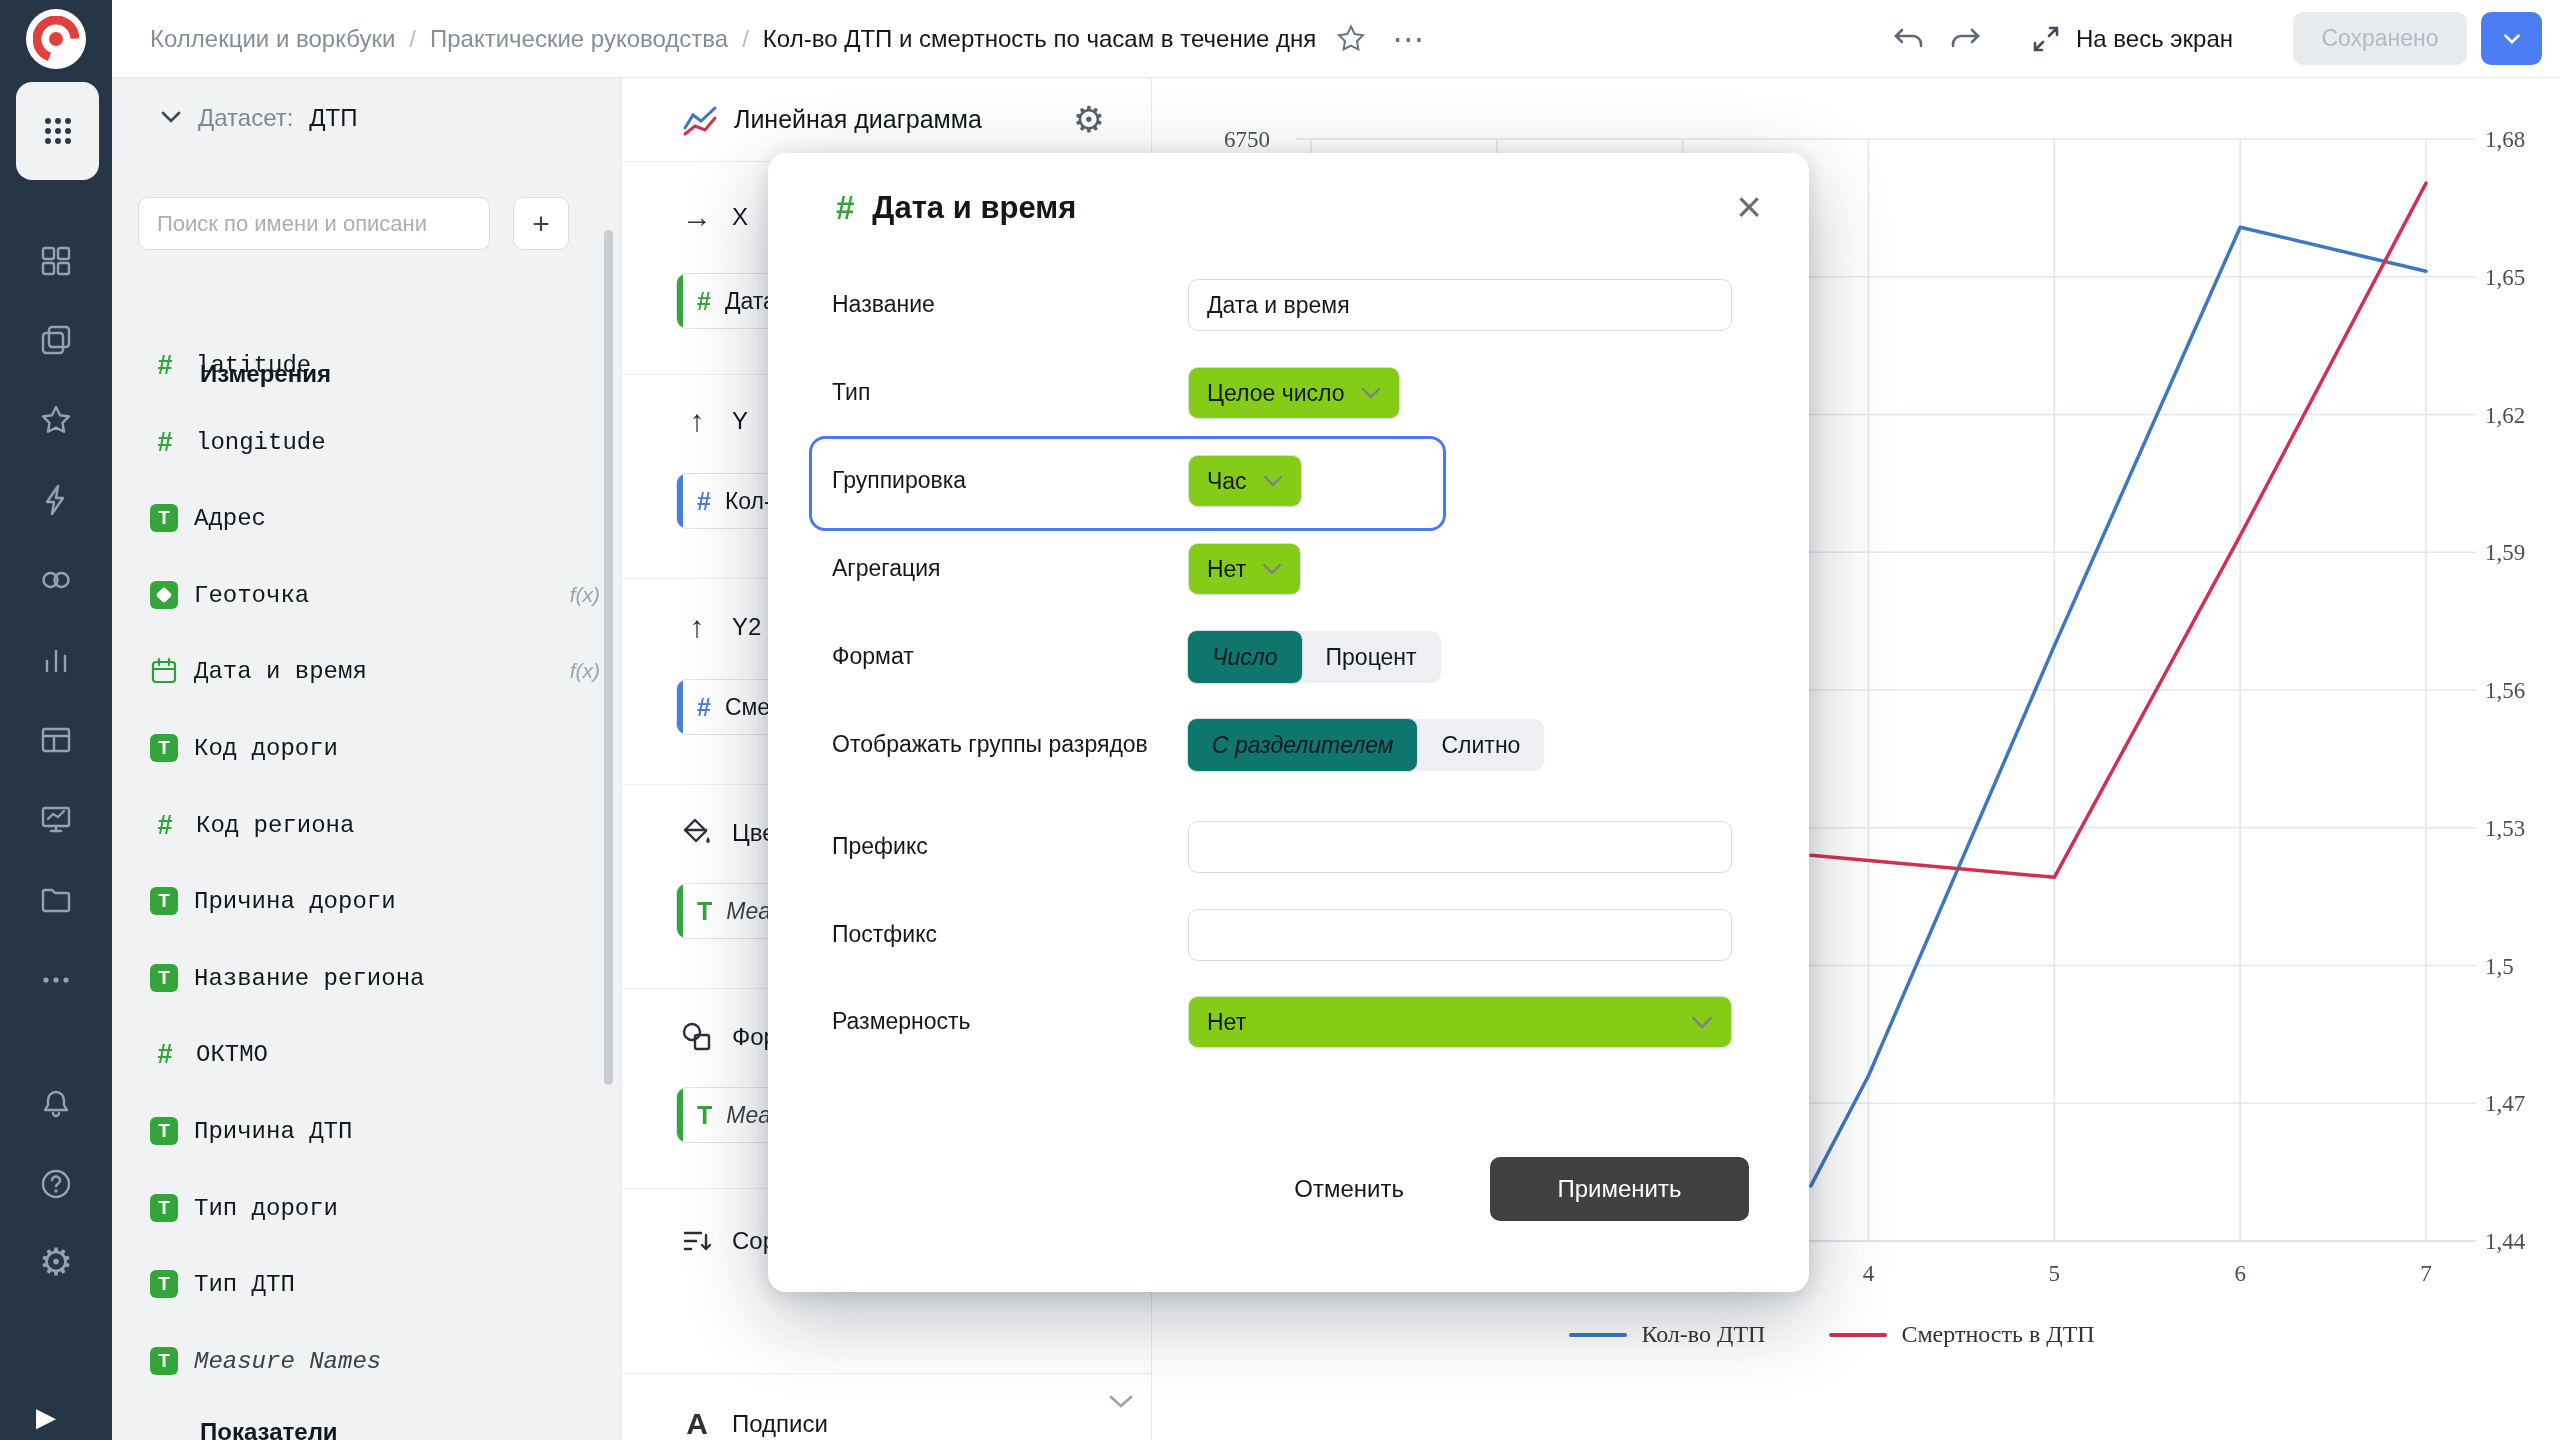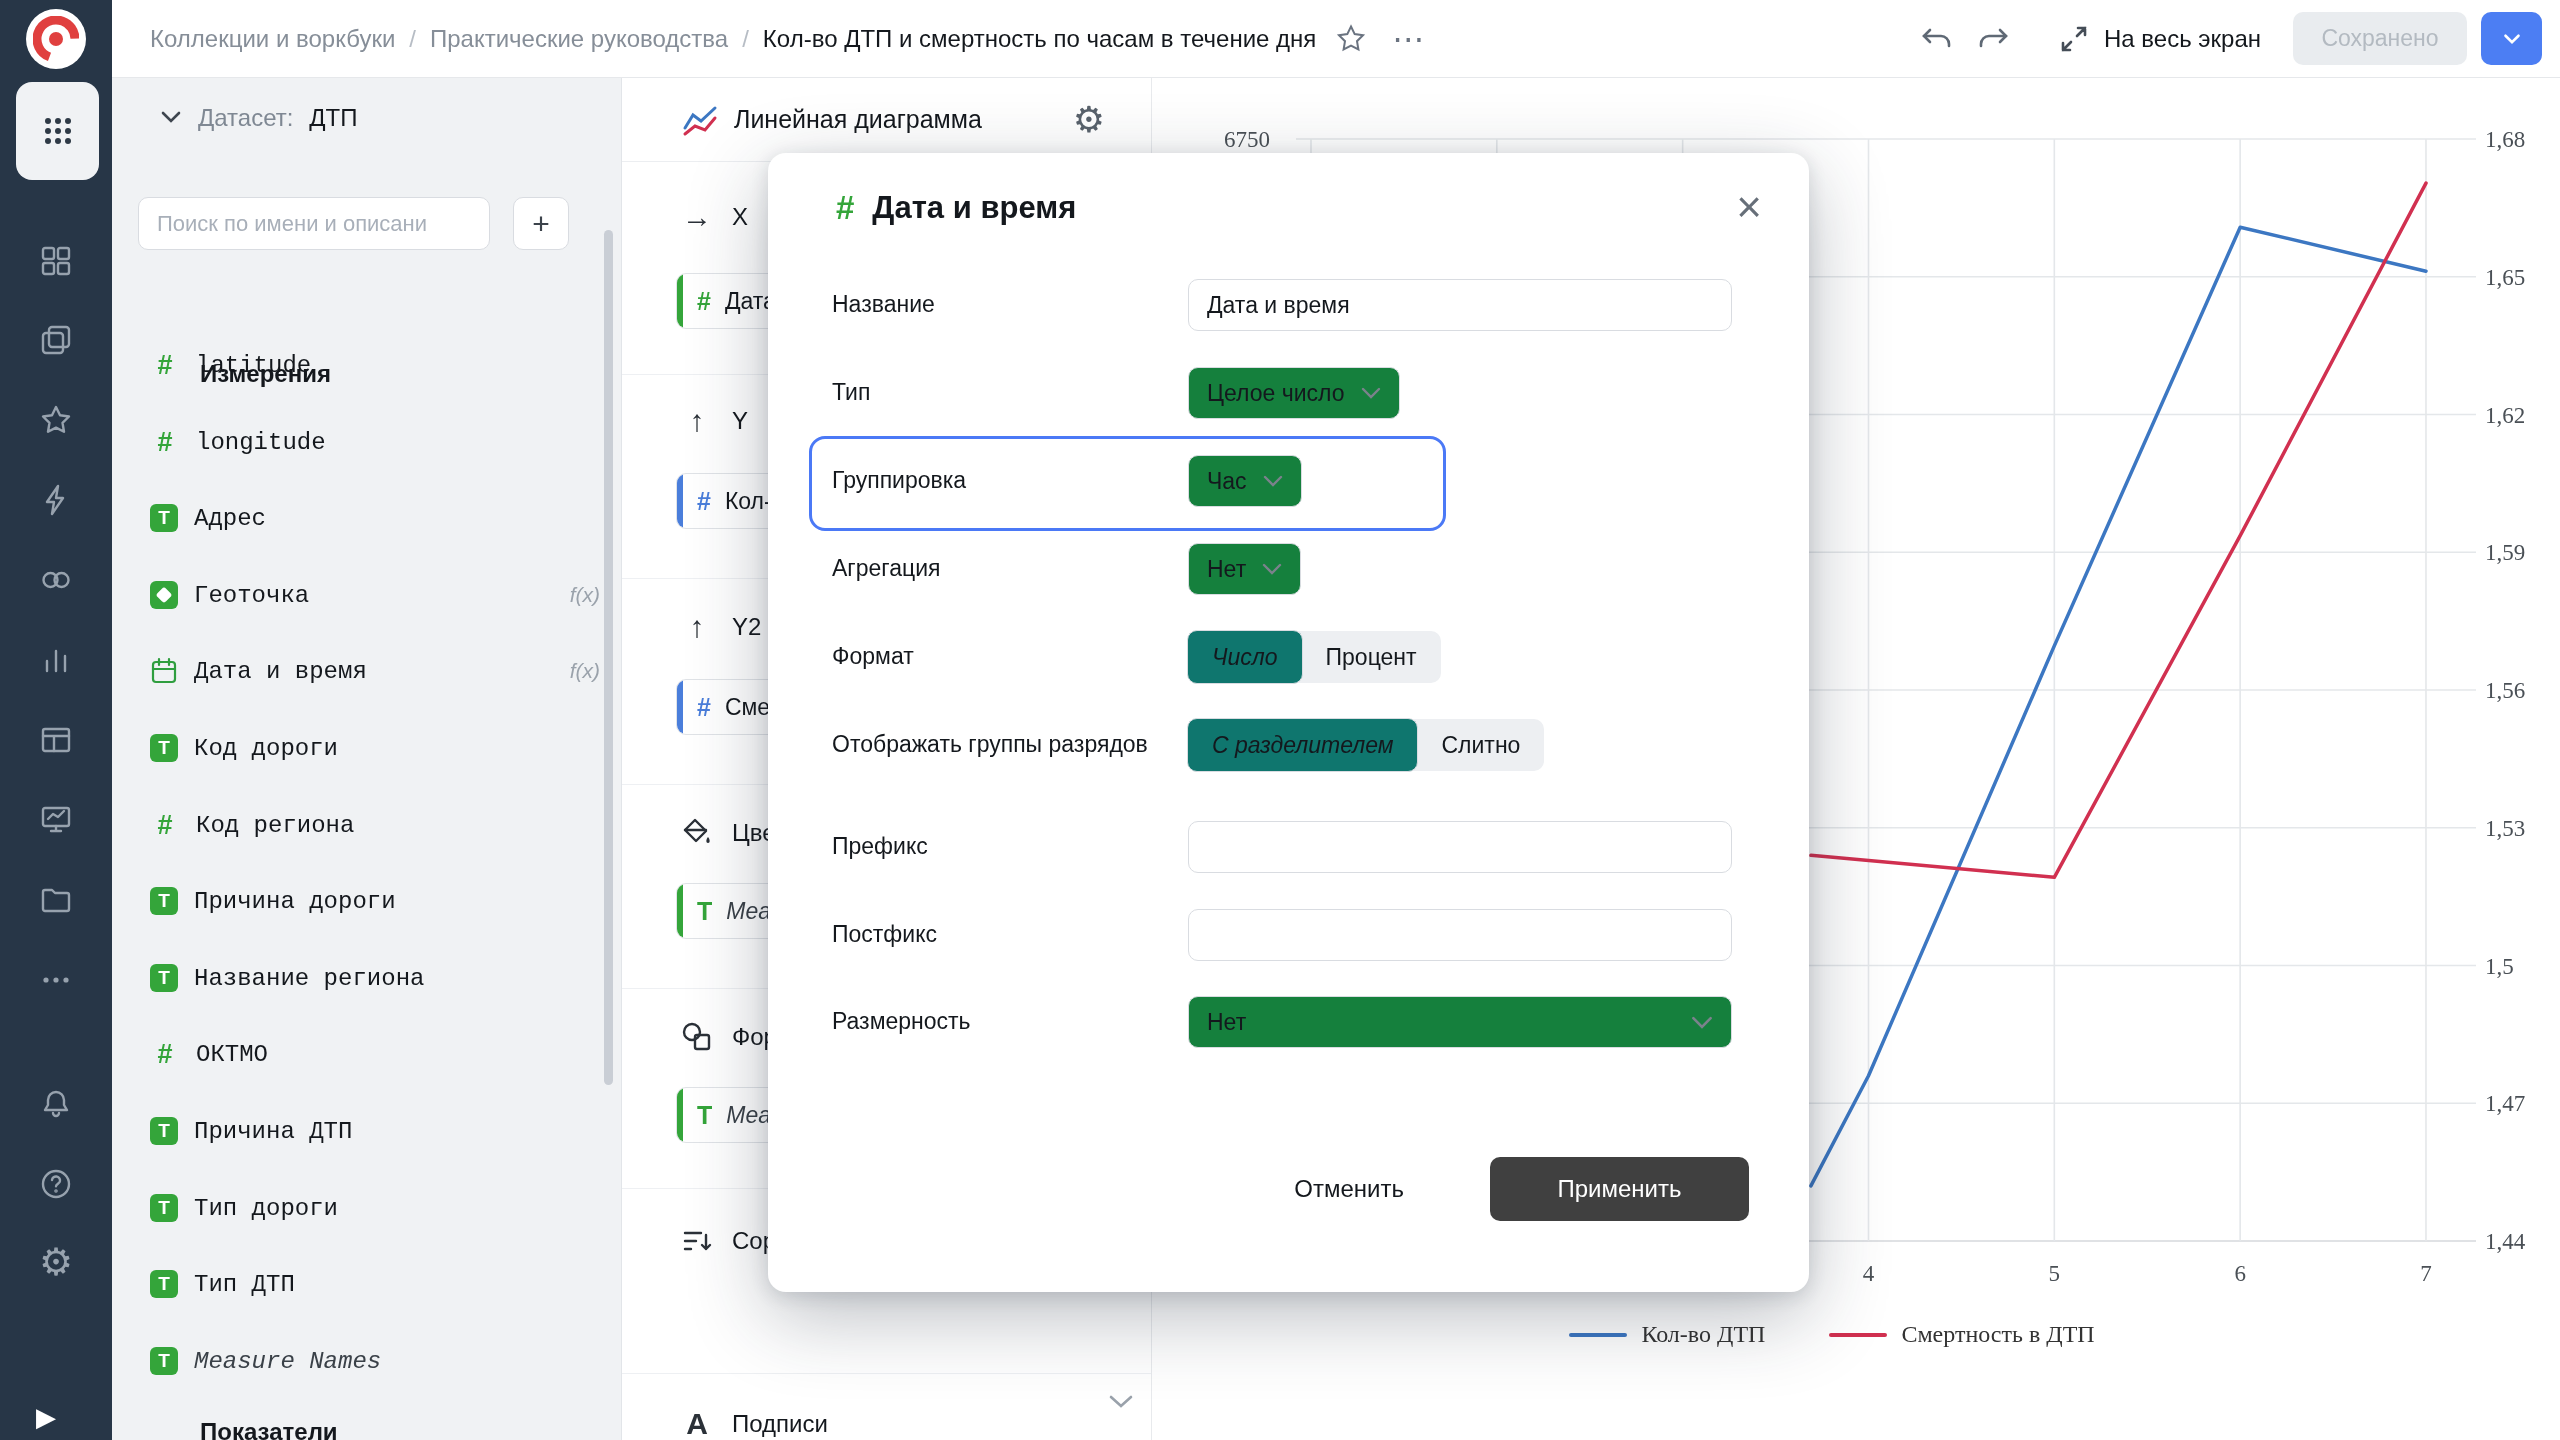--- a/index.html
+++ b/index.html
@@ -15,21 +15,21 @@
   .crumb.current{color:#14181d;font-weight:500;}
   .crumb-sep{color:#b7bdc5;}
   .tb-icon-btn{border:none;background:transparent;padding:0;margin:0;display:flex;align-items:center;
                justify-content:center;cursor:pointer;}
   .star-btn{margin-left:20px;}
   .dots-btn{margin-left:26px;font-size:32px;color:#6a7380;line-height:1;}
   .tb-right{margin-left:auto;display:flex;align-items:center;padding-right:18px;}
   .undo-btn{margin-right:26px;} .redo-btn{margin-right:40px;}
   .fullscreen-btn{display:flex;align-items:center;gap:14px;font-size:24px;color:#14181d;
                   border:none;background:transparent;cursor:pointer;}
-  .saved-btn{margin-left:26px;width:174px;height:53px;border-radius:10px;border:none;
+  .saved-btn{margin-left:54px;width:174px;height:53px;border-radius:10px;border:none;
              background:#e9ecef;color:#b3bac1;font-size:23px;}
   .save-menu-btn{margin-left:14px;width:61px;height:53px;border-radius:10px;border:none;
                  background:#4c7ef3;display:flex;align-items:center;justify-content:center;cursor:pointer;}
 
   
   .rail{position:absolute;left:0;top:0;width:112px;height:1440px;background:#273647;z-index:3;}
   .logo{position:absolute;left:26px;top:9px;width:60px;height:60px;border-radius:50%;background:#fff;
         display:flex;align-items:center;justify-content:center;}
   .apps-tab{position:absolute;left:16px;top:82px;width:83px;height:98px;background:#f0f2f4;
             border-radius:16px;display:flex;align-items:center;justify-content:center;}
@@ -98,21 +98,21 @@
   .m-title-row{position:absolute;left:68px;top:36px;display:flex;align-items:center;gap:18px;}
   .m-hash{font-size:33px;font-weight:700;color:#34a53a;}
   .m-title{font-size:31px;font-weight:600;color:#14181d;}
   .m-close{position:absolute;right:34px;top:28px;width:52px;height:52px;border:none;background:transparent;
            font-size:44px;color:#676f79;cursor:pointer;line-height:1;}
   .m-row{position:absolute;left:64px;right:77px;min-height:52px;display:flex;align-items:center;z-index:5;}
   .m-label{flex:0 0 356px;font-size:23px;color:#14181d;line-height:1.35;padding-right:40px;}
   .m-input{height:52px;border:1.5px solid #d9dce1;border-radius:10px;background:#fff;font-size:23px;
            padding:0 18px;color:#14181d;outline:none;font-family:"Liberation Sans",sans-serif;}
   .m-input.full{width:544px;}
-  .m-select{height:52px;border:1.5px solid #d9dce1;border-radius:10px;background:#15803d;display:inline-flex;
+  .m-select{height:52px;border:1.5px solid #d9dce1;border-radius:10px;background:#84cc16;display:inline-flex;
             align-items:center;gap:16px;padding:0 18px;font-size:23px;color:#14181d;cursor:pointer;}
   .m-select.full{width:544px;position:relative;}
   .m-select.full svg{position:absolute;right:18px;}
   .seg{display:inline-flex;background:#edeff2;border-radius:10px;height:52px;align-items:stretch;}
   .seg-opt{display:flex;align-items:center;padding:0 24px;font-size:23px;color:#14181d;cursor:pointer;}
   .seg-opt.active{background:#0f766e;border:1.5px solid #d9dce1;border-radius:10px;margin:-1px;font-style:italic;}
   .focus-ring{position:absolute;left:41px;top:283px;width:637px;height:95px;border:3px solid #4b79f6;
               border-radius:16px;z-index:4;pointer-events:none;}
   .m-actions{position:absolute;left:0;top:1004px;width:100%;display:flex;justify-content:flex-end;
              gap:50px;padding-right:60px;align-items:center;}

